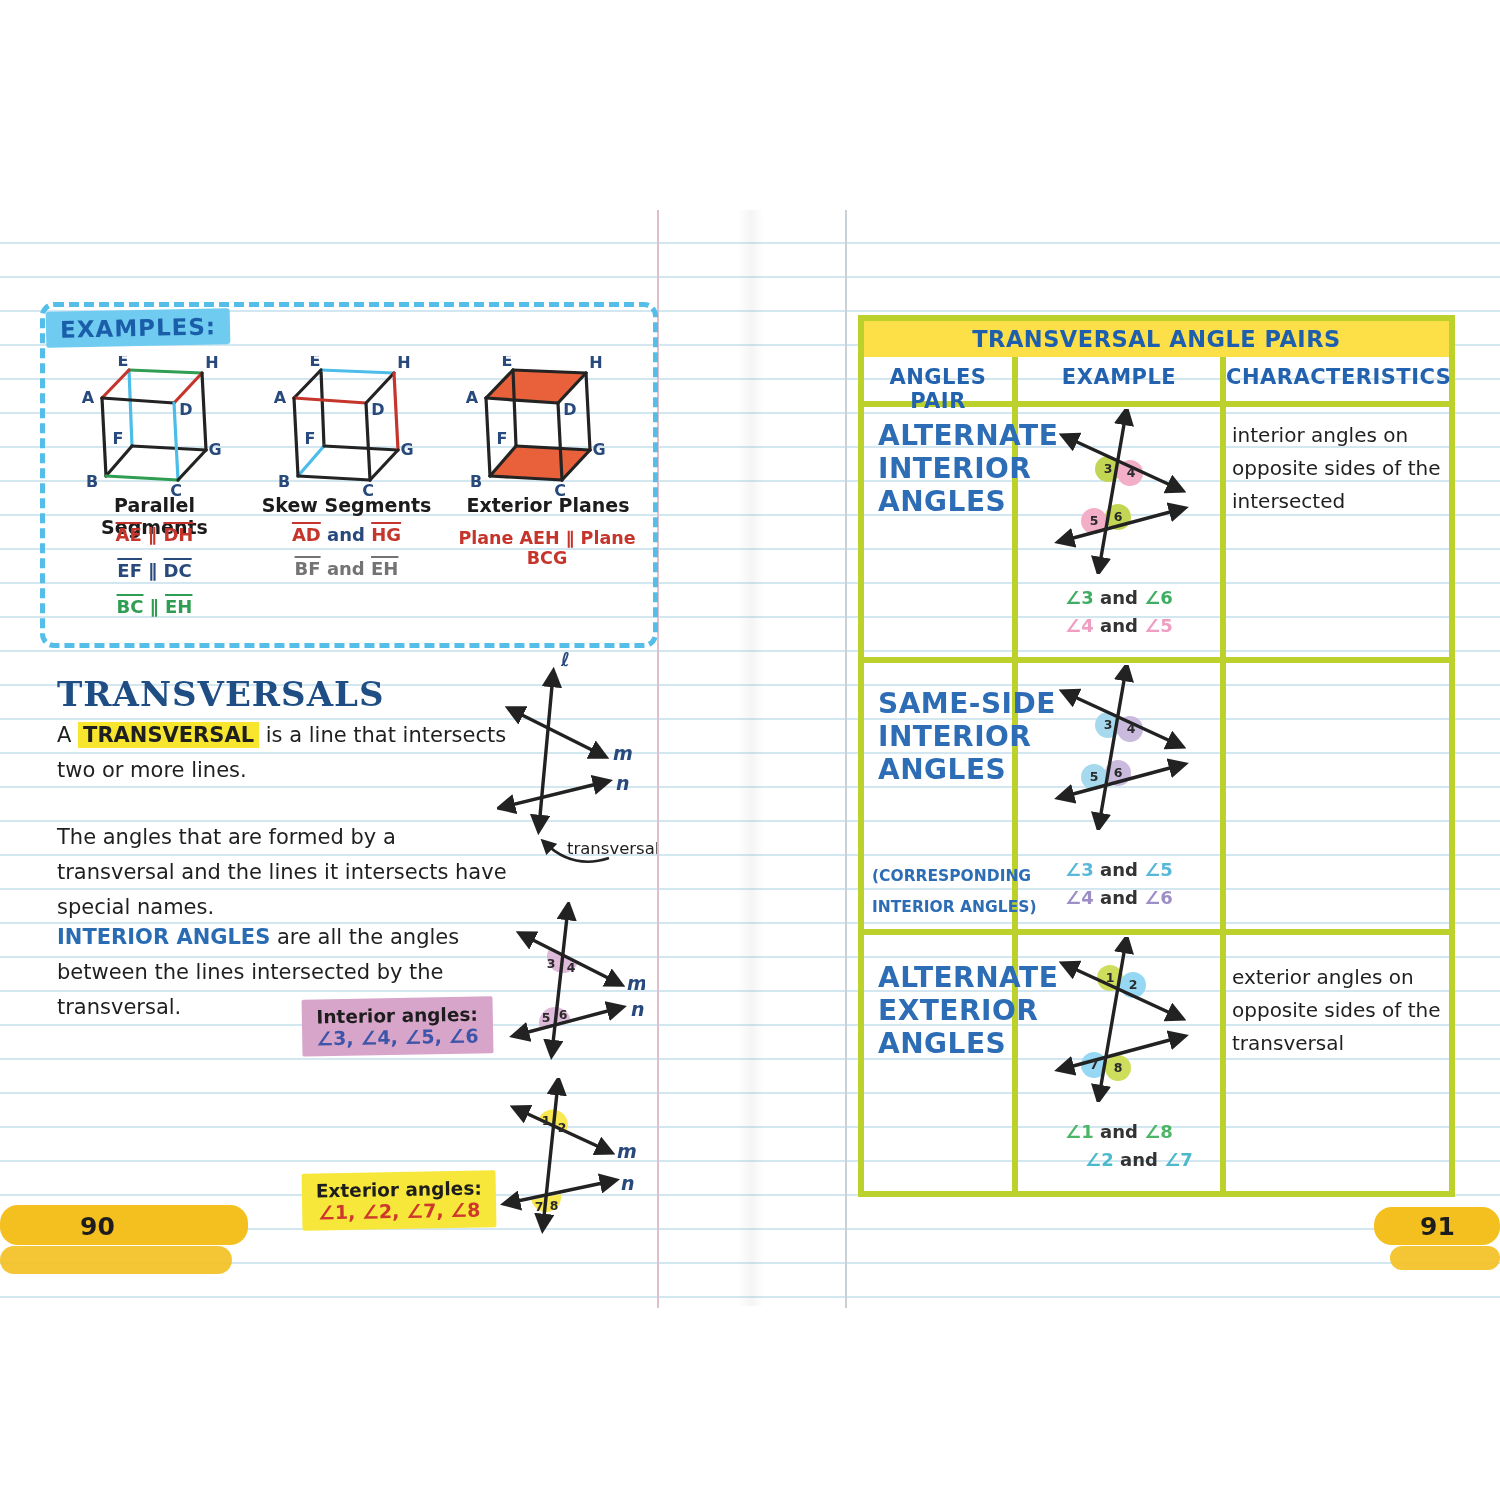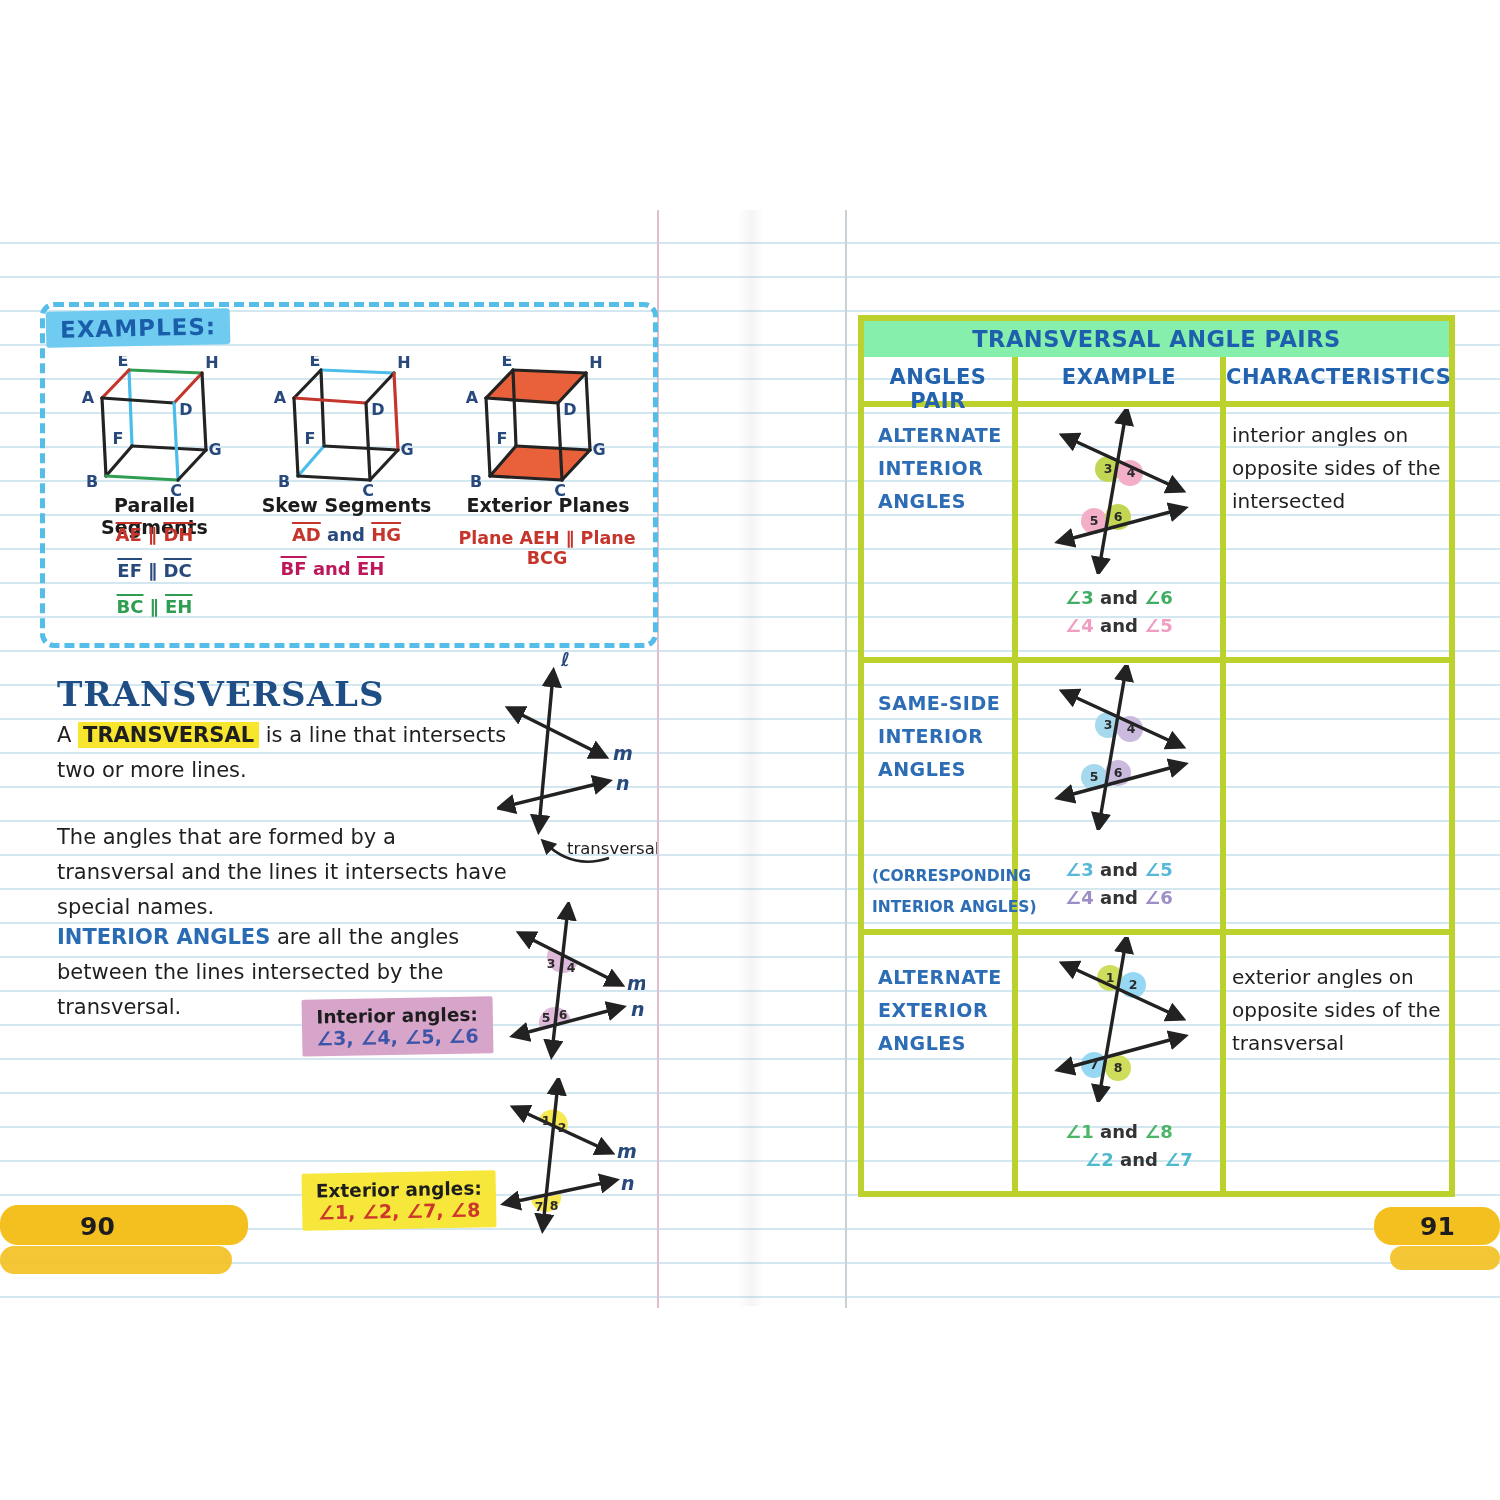--- a/index.html
+++ b/index.html
@@ -27,25 +27,25 @@
   .kw{font-weight:bold;color:#2a6cb3;}
   .hl{background:#f8e62e;font-weight:bold;padding:1px 5px;}
   .notebox{padding:7px 14px;text-align:center;border-radius:2px;}
   .notebox .t1{font-size:18.5px;font-weight:bold;color:#1d1d1d;}
   .notebox .t2{font-size:19px;font-weight:bold;}
   
   .tab{background:#f3c01f;border-radius:18px;}
   .tabnum{font-size:25px;font-weight:bold;color:#1d1d1d;}
   
   .tbl{left:858px;top:315px;width:585px;height:870px;border:6px solid #bdd12d;}
-  .tbl .titlebar{left:0;top:0;width:585px;height:36px;background:#86efac;color:#1d5fae;
+  .tbl .titlebar{left:0;top:0;width:585px;height:36px;background:#fde047;color:#1d5fae;
                  font-weight:bold;font-size:22.5px;text-align:center;line-height:36px;letter-spacing:.5px;}
   .tbl .colhead{top:44px;font-weight:bold;font-size:21px;color:#2262ae;text-align:center;letter-spacing:.5px;}
   .gsep{background:#bdd12d;}
-  .rowname{font-size:19px;font-weight:bold;color:#2d6db5;line-height:33px;letter-spacing:.5px;}
+  .rowname{font-size:28px;font-weight:bold;color:#2d6db5;line-height:33px;letter-spacing:.5px;}
   .subnote{font-size:15.5px;font-weight:bold;color:#2d6db5;line-height:31px;}
   .chars{font-size:20px;line-height:33px;color:#1f1f1f;}
   .pairline{width:202px;text-align:center;font-size:18px;font-weight:bold;color:#333;}
   svg text{font-family:"DejaVu Sans",sans-serif;}
   .vtx{font-size:16px;font-weight:bold;fill:#27497b;}
   .linelabel{font-size:19px;font-style:italic;font-weight:bold;fill:#27497b;}
   .angnum{font-size:12.5px;fill:#2b2b2b;font-weight:bold;}
 </style>
 </head>
 <body>
@@ -154,21 +154,21 @@
   </div>
   <div class="abs pairrow" style="left: 62px; top: 596px; width: 185px; color: rgb(47, 158, 83);">
     <span class="ov">BC</span> <span>∥</span> <span class="ov">EH</span>
   </div>
 
   <div class="abs pairrow" style="left:254px;top:524px;width:185px;">
     <span class="ov" style="color: rgb(197, 53, 44);">AD</span>
     <span style="color: rgb(39, 73, 123);">and</span>
     <span class="ov" style="color: rgb(197, 53, 44);">HG</span>
   </div>
-  <div class="abs pairrow" style="left: 240px; top: 558px; width: 185px; color: #be185d;">
+  <div class="abs pairrow" style="left: 254px; top: 558px; width: 185px; color: #737373;">
     <span class="ov">BF</span>
     <span>and</span>
     <span class="ov">EH</span>
   </div>
 
   <div class="abs pairrow" style="left: 438px; top: 528px; width: 218px; font-size: 17.5px; color: rgb(197, 53, 44);">Plane AEH ∥ Plane BCG</div>
 
   <div class="abs h1" style="left:57px;top:674px;">TRANSVERSALS</div>
 
   <div class="abs body-txt" style="left:57px;top:718px;width:450px;">

